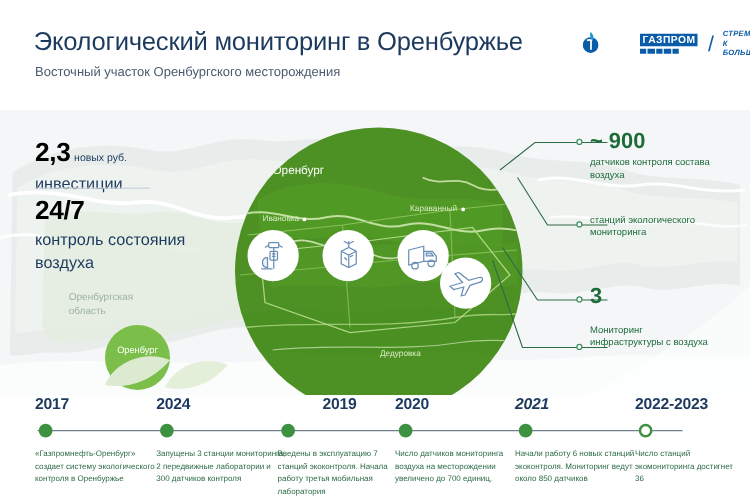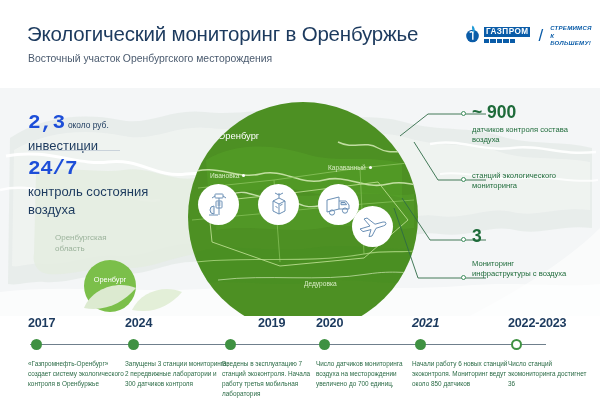--- a/index.html
+++ b/index.html
@@ -60,20 +60,21 @@
   }
   .logo-flame {
     position: absolute;
     left: 0; top: 0;
     width: 13px; height: 20px;
   }
   .logo-word {
     display: flex;
     flex-direction: column;
     gap: 1.5px;
+    margin-left: 28px;
   }
   .logo-gazprom {
     background: #0a5ca8;
     color: #ffffff;
     font-size: 8.2px;
     font-weight: 700;
     letter-spacing: 0.4px;
     padding: 1px 2px 0.5px 2px;
     line-height: 1.05;
   }
@@ -190,24 +191,23 @@
   }
 
   
   .stat-left {
     position: absolute;
     z-index: 30;
   }
   .stat-num-blue {
     font-size: 21px;
     font-weight: 700;
-    color: #1d4ed8;
+    color: #000000;
     line-height: 1;
     letter-spacing: -0.3px;
-    font-family: Liberation Mono, monospace;
   }
   .stat-unit {
     font-size: 8.4px;
     font-weight: 400;
     color: #1c3a5e;
     margin-left: 3px;
   }
   .stat-cap-blue {
     font-size: 13px;
     color: #1c3a5e;
@@ -467,21 +467,21 @@
       <div class="logo-slash">/</div>
       <div class="logo-slogan">
         <span>СТРЕМИМСЯ</span>
         <span>К БОЛЬШЕМУ!</span>
       </div>
     </div>
   </div>
 
   <div class="stat-left" style="left:28px; top:112px;">
     <div>
-      <span class="stat-num-blue">2,3</span><span class="stat-unit">около руб.</span>
+      <span class="stat-num-blue">2,3</span><span class="stat-unit">новых руб.</span>
     </div>
     <div class="stat-cap-blue">инвестиции</div>
   </div>
 
   <div class="hr-left"></div>
 
   <div class="stat-left" style="left:28px; top:158px;">
     <div class="stat-num-blue">24/7</div>
     <div class="stat-cap-blue" style="white-space:pre-line;">контроль состояния
 воздуха</div>

